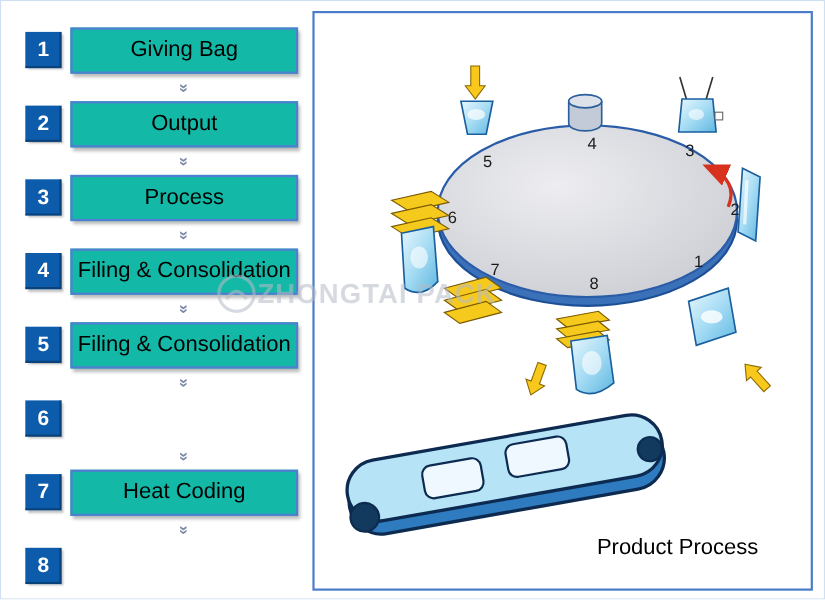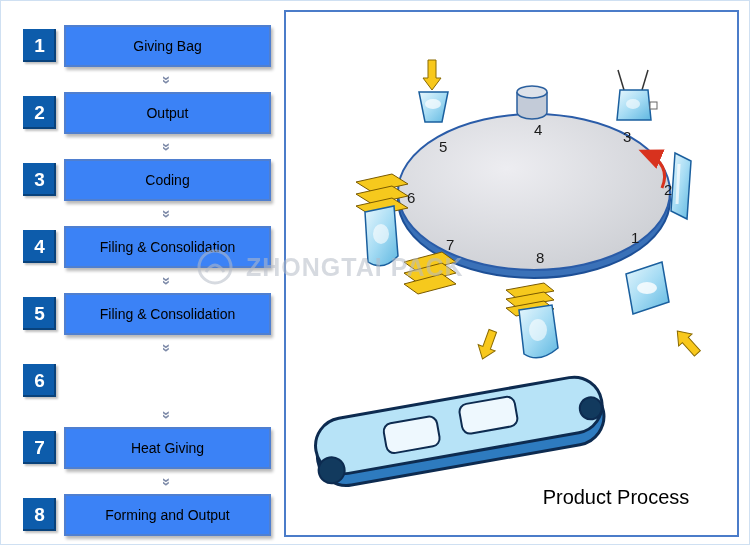--- a/index.html
+++ b/index.html
@@ -21,23 +21,23 @@
   .step-row { display: flex; align-items: center; gap: 8px; height: 33px; }
   .step-badge {
     width: 33px; height: 33px; flex: 0 0 33px;
     background: #0d5cab; color: #fff;
     font-size: 19px; font-weight: bold;
     display: flex; align-items: center; justify-content: center;
     box-shadow: inset -2px -2px 0 rgba(0,0,0,.28), 2px 2px 2px rgba(0,0,0,.25);
   }
   .step-box {
     flex: 1; height: 42px;
-    border: 2px solid #4f7fd0; background: #3b82f6;
+    border: 2px solid #4f7fd0; background: #14b8a6;
     display: flex; align-items: center; justify-content: center;
-    font-size: 14px; color: #000;
+    font-size: 20px; color: #000;
     box-shadow: 2px 3px 3px rgba(0,0,0,.28);
   }
   .step-sep {
     height: 34px; margin-left: 41px;
     display: flex; align-items: center; justify-content: center;
   }
   .step-sep .chev {
     display: inline-block;
     transform: rotate(90deg);
     font-size: 15px; font-weight: bold; color: #7d8aa8; letter-spacing: -1px;
@@ -50,21 +50,21 @@
     border: 2px solid #4b7cc9; background: #fff;
   }
   .diagram-panel svg { display: block; width: 100%; height: 100%; }
   svg text { font-family: "Liberation Sans", sans-serif; }
   .pos-num { font-size: 15px; fill: #1a1a1a; }
   .pp-title { font-size: 20px; fill: #000; }
 
   
   .watermark {
     position: absolute; left: 195px; top: 247px;
-    display: flex; align-items: center; gap: 12px;
+    display: flex; align-items: center; gap: 0;
     opacity: .55; z-index: 5; pointer-events: none;
   }
   .watermark .wm-text {
     font-size: 25px; font-weight: bold; letter-spacing: 1px;
     color: #b6bcc7; white-space: nowrap;
   }
 </style>
 </head>
 <body>
 
@@ -88,21 +88,21 @@
           <span>Output</span>
         </div>
     </div>
     <div class="step-sep">
         <span class="chev">»</span>
       </div>
 
     <div class="step-row">
       <div class="step-badge">3</div>
       <div class="step-box">
-          <span>Coding</span>
+          <span>Process</span>
         </div>
     </div>
     <div class="step-sep">
         <span class="chev">»</span>
       </div>
 
     <div class="step-row">
       <div class="step-badge">4</div>
       <div class="step-box">
           <span>Filing &amp; Consolidation</span>
@@ -125,32 +125,29 @@
     <div class="step-row">
       <div class="step-badge">6</div>
     </div>
     <div class="step-sep">
         <span class="chev">»</span>
       </div>
 
     <div class="step-row">
       <div class="step-badge">7</div>
       <div class="step-box">
-          <span>Heat Giving</span>
+          <span>Heat Coding</span>
         </div>
     </div>
     <div class="step-sep">
         <span class="chev">»</span>
       </div>
 
     <div class="step-row">
       <div class="step-badge">8</div>
-      <div class="step-box">
-          <span>Forming and Output</span>
-        </div>
     </div>
 
   </div>
 
   <div class="diagram-panel">
     <svg viewBox="0 0 451 523">
       <defs>
         <linearGradient id="bagGrad" x1="0" y1="0" x2="1" y2="1">
           <stop offset="0" stop-color="#e8f7fd"></stop>
           <stop offset="0.5" stop-color="#a6dcf4"></stop>

